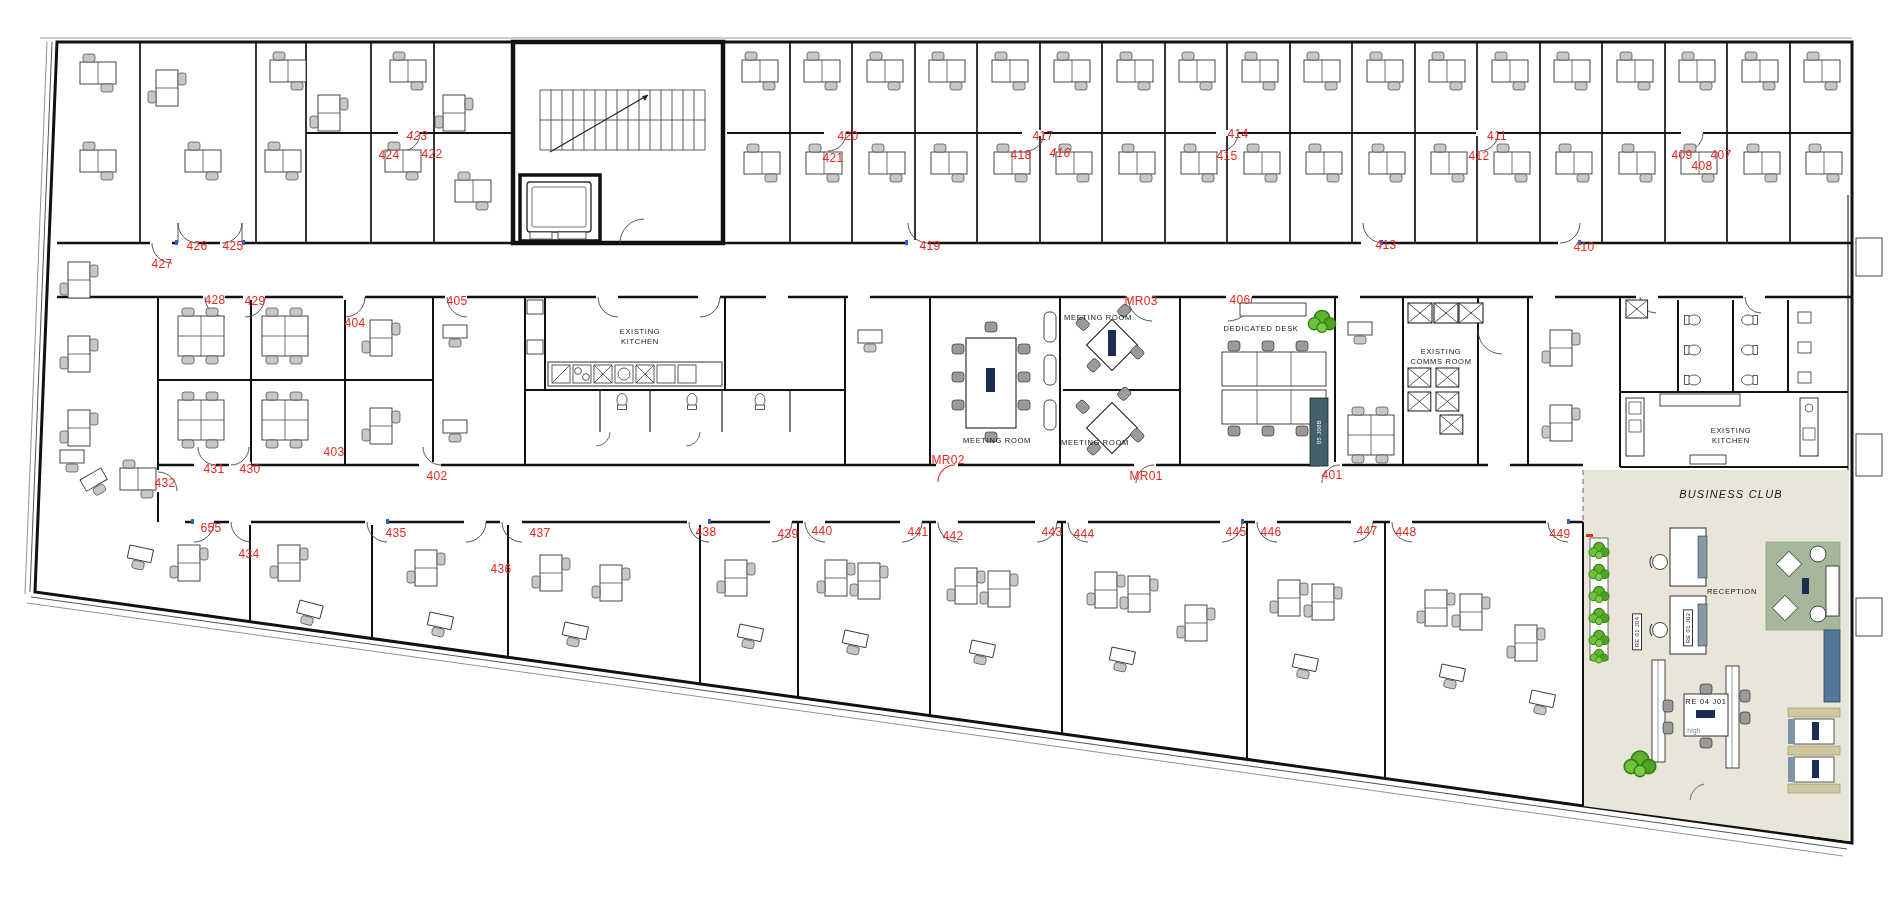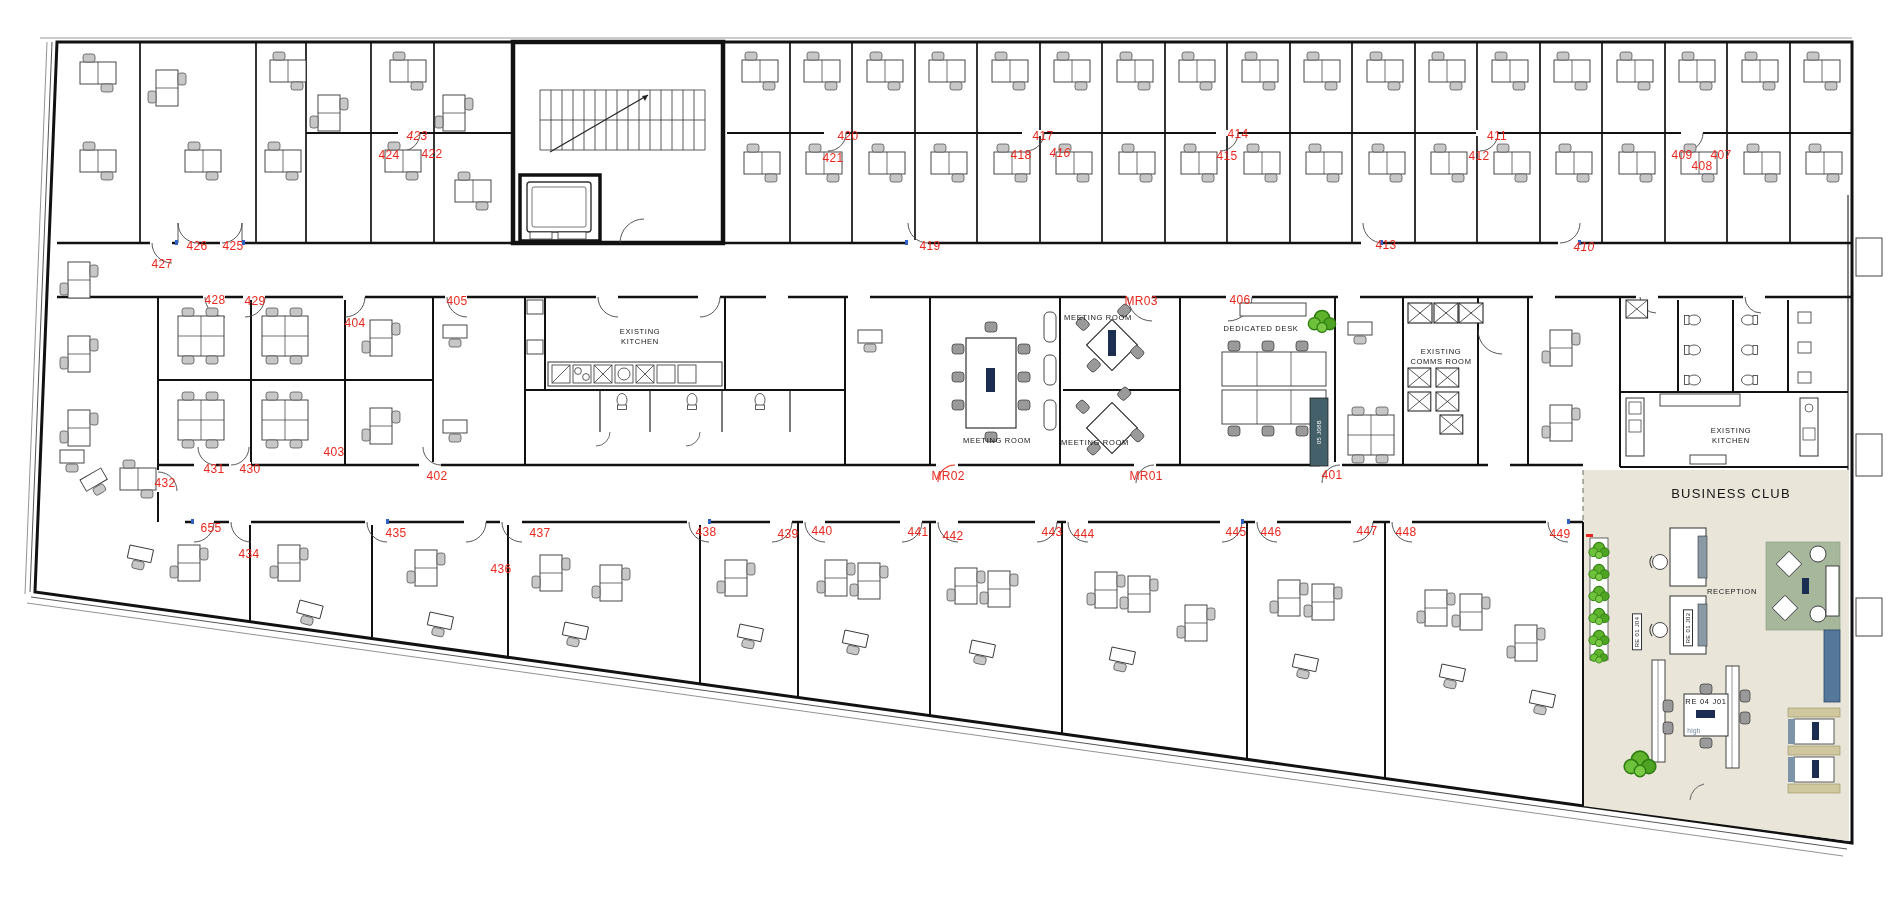--- a/index.html
+++ b/index.html
@@ -4,21 +4,21 @@
 <style>
   html,body{margin:0;padding:0;background:#fff;}
   .stage{position:relative;width:1896px;height:923px;background:#fff;overflow:hidden;
          font-family:"Liberation Sans",sans-serif;}
   .stage svg{position:absolute;left:0;top:0;}
   .rlabel{position:absolute;transform:translate(-50%,-50%);color:#e8281e;
           font-size:12px;font-weight:400;letter-spacing:.3px;white-space:nowrap;z-index:5;}
   .alabel{position:absolute;transform:translate(-50%,-50%);color:#151515;
           font-size:7.5px;font-weight:500;letter-spacing:.7px;text-align:center;
           white-space:pre-line;line-height:1.35;z-index:4;}
-  .alabel.big{font-size:13px;letter-spacing:1.2px;}
+  .alabel.big{font-size:11px;letter-spacing:1.2px;font-style:italic;}
   .alabel.muted{color:#6b7f98;font-size:6.5px;letter-spacing:.3px;font-weight:400;}
   .vtag{position:absolute;transform:translate(-50%,-50%) rotate(180deg);
         writing-mode:vertical-rl;font-size:5.8px;letter-spacing:.4px;z-index:6;
         padding:2px 1px;white-space:nowrap;}
   .vtag.boxed{background:#fff;border:.5px solid #333;color:#222;}
   .vtag.dark{color:#fff;background:transparent;}
 </style>
 </head>
 <body>
 
@@ -589,21 +589,21 @@
 <div id="labels-layer">
       <div class="rlabel" style="left: 1332px; top: 475px;">401</div>
       <div class="rlabel" style="left: 437px; top: 476px;">402</div>
       <div class="rlabel" style="left: 334px; top: 452px;">403</div>
       <div class="rlabel" style="left: 355px; top: 323px;">404</div>
       <div class="rlabel" style="left: 457px; top: 301px;">405</div>
       <div class="rlabel" style="left: 1240px; top: 300px;">406</div>
       <div class="rlabel" style="left: 1721px; top: 155px;">407</div>
       <div class="rlabel" style="left: 1702px; top: 144px; margin-top: 22px;">408</div>
       <div class="rlabel" style="left: 1682px; top: 155px;">409</div>
-      <div class="rlabel" style="left: 1584px; top: 247px; font-style: italic;">410</div>
+      <div class="rlabel" style="left: 1584px; top: 247px;">410</div>
       <div class="rlabel" style="left: 1497px; top: 136px;">411</div>
       <div class="rlabel" style="left: 1479px; top: 156px;">412</div>
       <div class="rlabel" style="left: 1386px; top: 245px;">413</div>
       <div class="rlabel" style="left: 1238px; top: 134px;">414</div>
       <div class="rlabel" style="left: 1227px; top: 156px;">415</div>
       <div class="rlabel" style="left: 1060px; top: 153px; font-style: italic;">416</div>
       <div class="rlabel" style="left: 1043px; top: 136px;">417</div>
       <div class="rlabel" style="left: 1021px; top: 155px;">418</div>
       <div class="rlabel" style="left: 930px; top: 246px;">419</div>
       <div class="rlabel" style="left: 848px; top: 136px;">420</div>
@@ -630,21 +630,21 @@
       <div class="rlabel" style="left: 918px; top: 532px;">441</div>
       <div class="rlabel" style="left: 953px; top: 536px;">442</div>
       <div class="rlabel" style="left: 1052px; top: 532px;">443</div>
       <div class="rlabel" style="left: 1084px; top: 534px;">444</div>
       <div class="rlabel" style="left: 1236px; top: 532px;">445</div>
       <div class="rlabel" style="left: 1271px; top: 532px;">446</div>
       <div class="rlabel" style="left: 1367px; top: 531px;">447</div>
       <div class="rlabel" style="left: 1406px; top: 532px;">448</div>
       <div class="rlabel" style="left: 1560px; top: 534px;">449</div>
       <div class="rlabel" style="left: 1146px; top: 476px;">MR01</div>
-      <div class="rlabel" style="left: 948px; top: 476px;">MR02</div>
+      <div class="rlabel" style="left: 948px; top: 460px;">MR02</div>
       <div class="rlabel" style="left: 1141px; top: 301px;">MR03</div>
       <div class="alabel" style="left: 640px; top: 337px;">EXISTING
 KITCHEN</div>
       <div class="alabel" style="left: 1098px; top: 318px;">MEETING ROOM</div>
       <div class="alabel" style="left: 997px; top: 441px;">MEETING ROOM</div>
       <div class="alabel" style="left: 1095px; top: 443px;">MEETING ROOM</div>
       <div class="alabel" style="left: 1261px; top: 329px;">DEDICATED DESK</div>
       <div class="alabel" style="left: 1441px; top: 357px;">EXISTING
 COMMS ROOM</div>
       <div class="alabel" style="left: 1731px; top: 436px;">EXISTING

